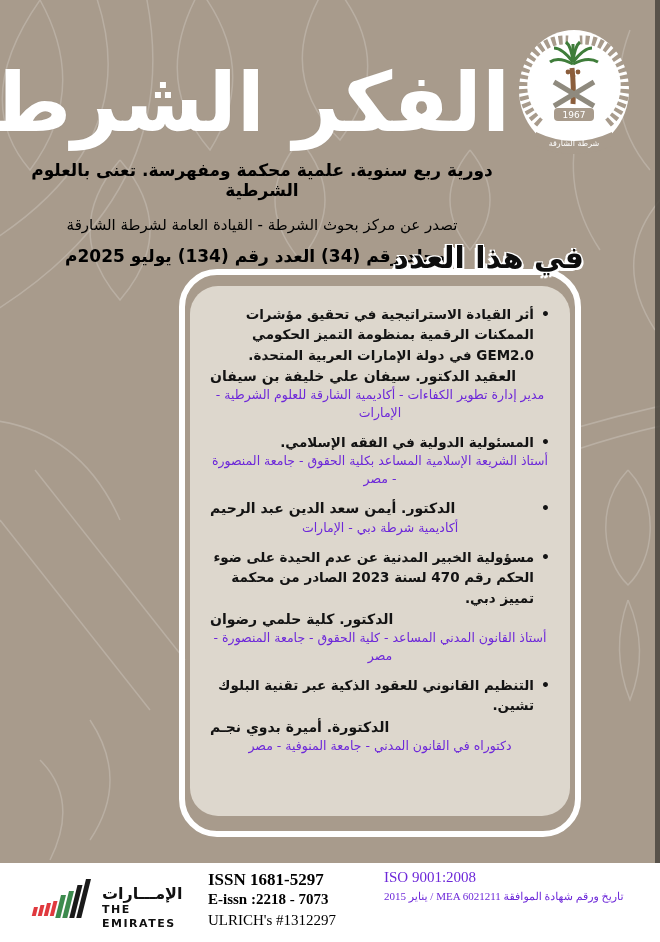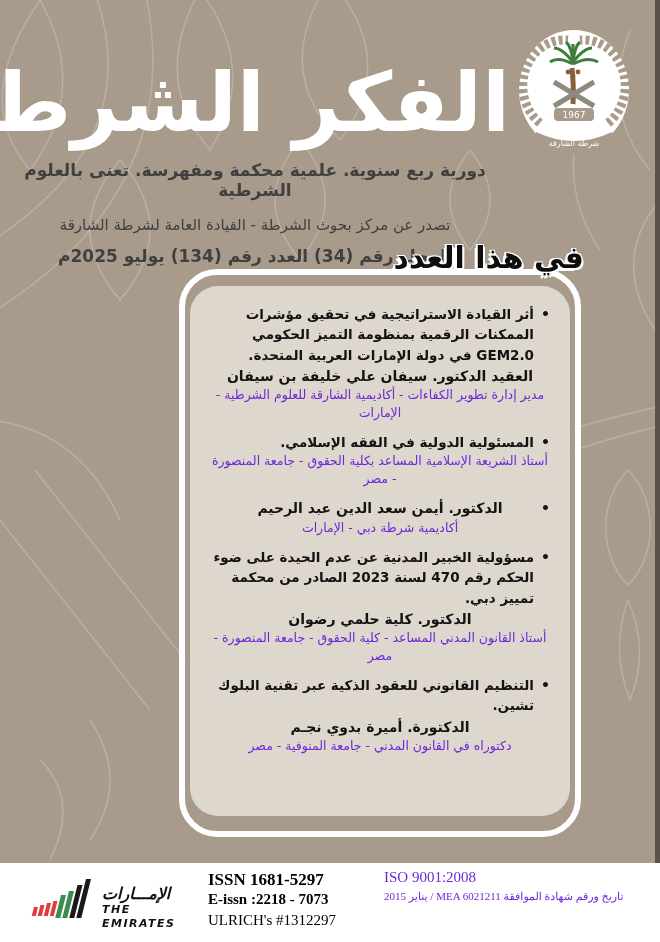--- a/index.html
+++ b/index.html
@@ -8,45 +8,45 @@
   
   .cover{position:absolute;left:0;top:0;width:660px;height:863px;background:#a89b8c;overflow:hidden;}
   .pattern{position:absolute;left:0;top:0;pointer-events:none;}
   .edge-shadow{position:absolute;right:0;top:0;width:5px;height:863px;background:#4a453e;opacity:.85;}
   
   .badge{position:absolute;left:516px;top:28px;width:116px;height:136px;}
   
   .main-title{position:absolute;left:40px;top:28px;width:470px;height:150px;
       color:#ffffff;font-size:82px;font-weight:bold;text-align:center;line-height:150px;
       direction:rtl;white-space:nowrap;text-shadow:0 0 1px rgba(0,0,0,.15);}
-  .subtitles{position:absolute;left:5px;top:160px;width:500px;text-align:center;direction:rtl;color:#404040;}
+  .subtitles{position:absolute;left:12px;top:160px;width:500px;text-align:center;direction:rtl;color:#000000;}
   .sub1{font-size:17px;font-weight:700;margin:0 0 7px 0;}
   .sub2{font-size:15px;font-weight:500;margin:16px 0 9px 0;}
   .sub3{font-size:17px;font-weight:700;margin:12px;}
   
   .toc-heading{position:absolute;right:76px;top:240px;direction:rtl;color:#0d0d0d;
       font-size:30px;font-weight:900;z-index:5;
       text-shadow:-2px 2px 0 #fff,-3px 3px 0 #fff,2px 2px 0 #fff,-2px -1px 0 #fff,1px -1px 0 #fff;}
   
   .toc-frame{position:absolute;left:179px;top:269px;width:390px;height:556px;
       border:6px solid #ffffff;border-radius:38px;z-index:1;background:transparent;}
   .toc-box{position:absolute;left:190px;top:286px;width:380px;height:530px;background:#ddd7cd;
       border-radius:28px;z-index:2;padding:0;box-sizing:border-box;}
   .toc-inner{position:absolute;inset:18px 20px 14px 20px;direction:rtl;color:#131313;overflow:hidden;}
   .article{margin-bottom:11px;}
   .article .a-title{font-size:13.5px;font-weight:800;line-height:1.5;text-align:right;
       padding-right:16px;position:relative;}
   .article .a-title .bullet{position:absolute;right:0;top:0;font-size:14px;}
-  .article .a-author{font-size:14px;font-weight:800;text-align:center;line-height:1.45;margin-top:1px;}
+  .article .a-author{font-size:14px;font-weight:800;text-align:left;line-height:1.45;margin-top:1px;}
   .article .a-affil{font-size:12.5px;font-weight:400;text-align:center;line-height:1.4;color:#6d28d9;}
   
   .footer{position:absolute;left:0;top:863px;width:660px;height:79px;background:#ffffff;}
   .emirates{position:absolute;left:30px;top:10px;width:170px;height:60px;}
   .emirates-mark{position:absolute;left:0;top:2px;}
-  .emirates-text{position:absolute;left:72px;top:12px;text-align:left;color:#111;font-style:italic;}
+  .emirates-text{position:absolute;left:72px;top:12px;text-align:left;color:#111;}
   .emirates-ar{font-size:16px;font-weight:700;direction:rtl;line-height:1.1;}
   .emirates-en{font-size:11px;font-weight:700;letter-spacing:1.5px;line-height:1.3;}
   .issn-block{position:absolute;left:208px;top:6px;width:140px;text-align:left;
       font-family:"Liberation Serif",serif;color:#000;}
   .issn-line{font-size:17px;font-weight:700;line-height:1.25;}
   .eissn-line{font-size:15px;font-weight:700;line-height:1.3;}
   .ulrich-line{font-size:15px;font-weight:400;line-height:1.4;}
   .iso-block{position:absolute;right:6px;top:4px;width:270px;text-align:left;
       font-family:"Liberation Serif",serif;color:#6d28d9;}
   .iso-line{font-size:15px;padding-right:50px;line-height:1.4;}

